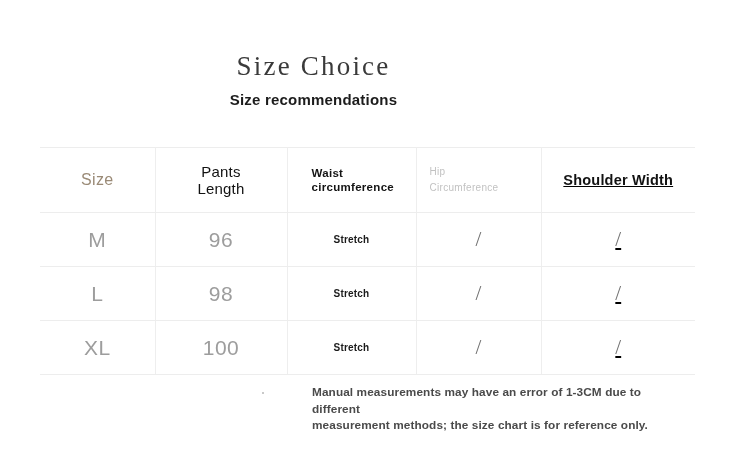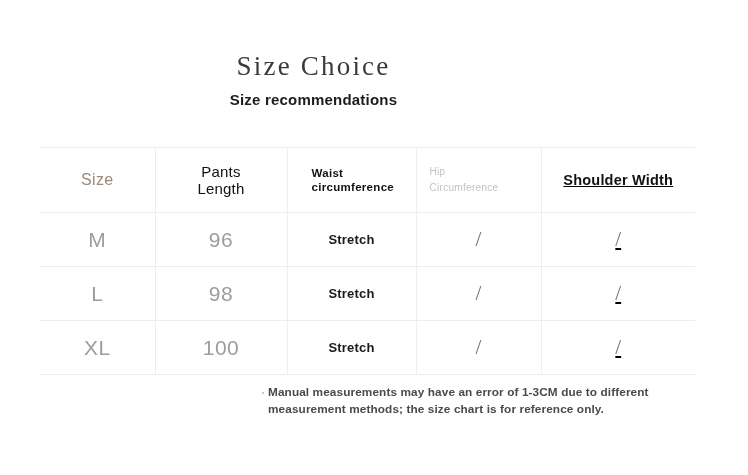--- a/index.html
+++ b/index.html
@@ -132,21 +132,21 @@
     color: #9d9d9d;
     letter-spacing: 0.5px;
   }
   .d-pants {
     font-size: 21px;
     font-weight: 300;
     color: #9d9d9d;
     letter-spacing: 0.5px;
   }
   .d-stretch {
-    font-size: 13px;
+    font-size: 10px;
     font-weight: bold;
     color: #1a1a1a;
     letter-spacing: 0.2px;
   }
   .d-slash {
     font-family: "Liberation Serif", serif;
     font-size: 21px;
     font-weight: 400;
     color: #6f6f6f;
   }
@@ -167,21 +167,21 @@
     text-align: left;
   }
   .note-dot {
     position: absolute;
     left: 0px;
     top: 8px;
     width: 2px;
     height: 2px;
     background: #c9c9c9;
   }
-  .note-line { display: block; padding-left: 6px; }
+  .note-line { display: block; padding-left: 6px; margin-left: 44px; }
   .note-line.second { padding-left: 6px; }
 </style>
 </head>
 <body>
 
 <div class="page">
 
   <div class="title-block">
     <div class="main-title">Size Choice</div>
     <div class="sub-title">Size recommendations</div>

